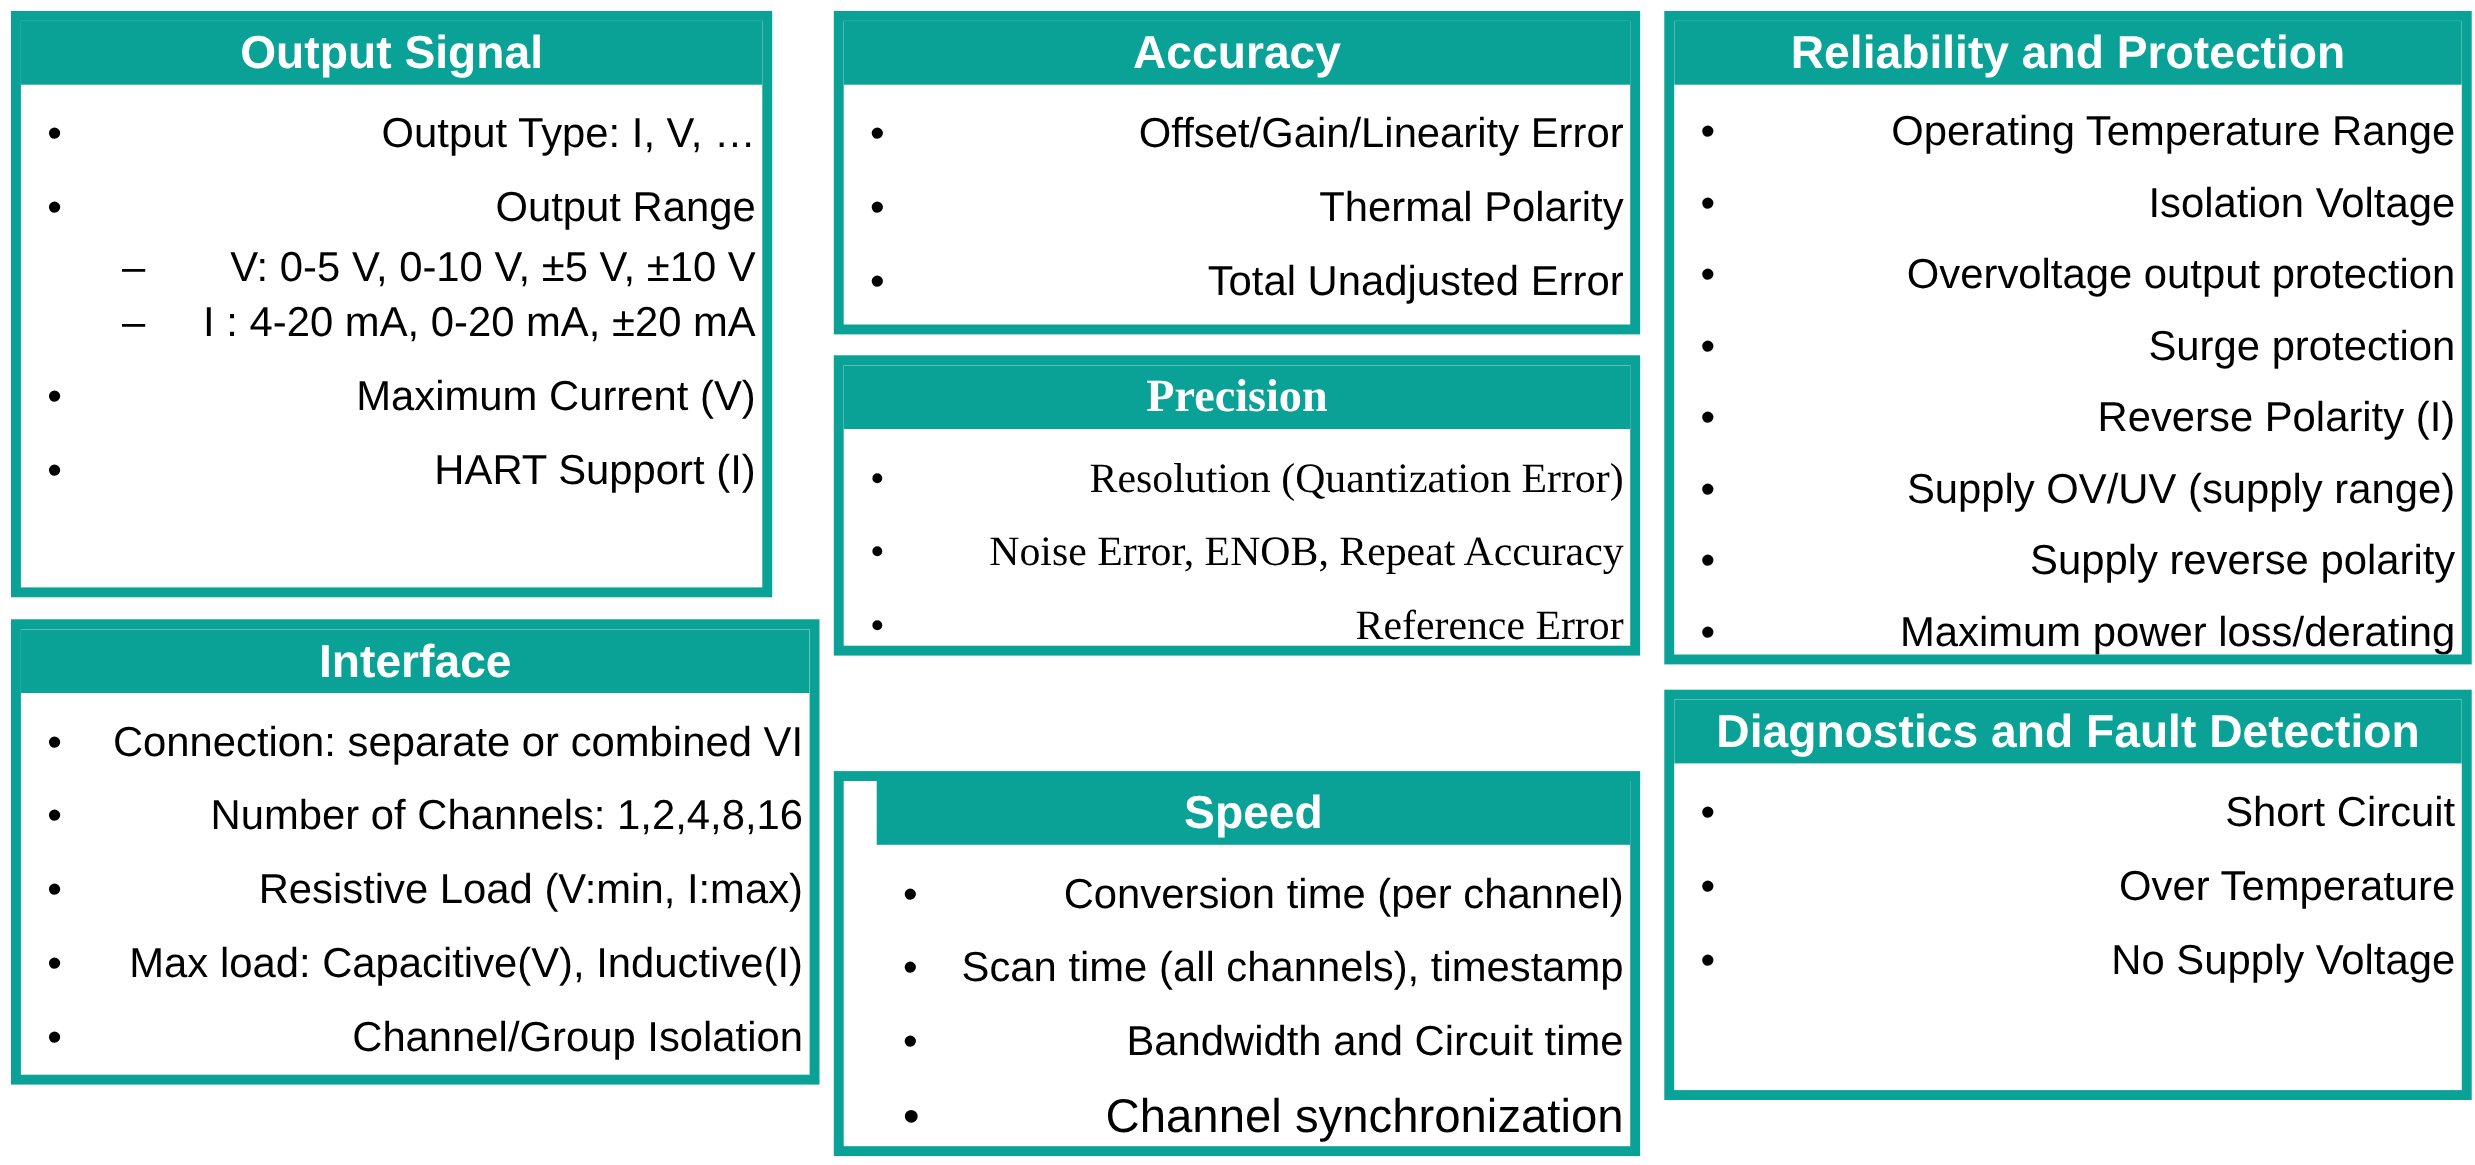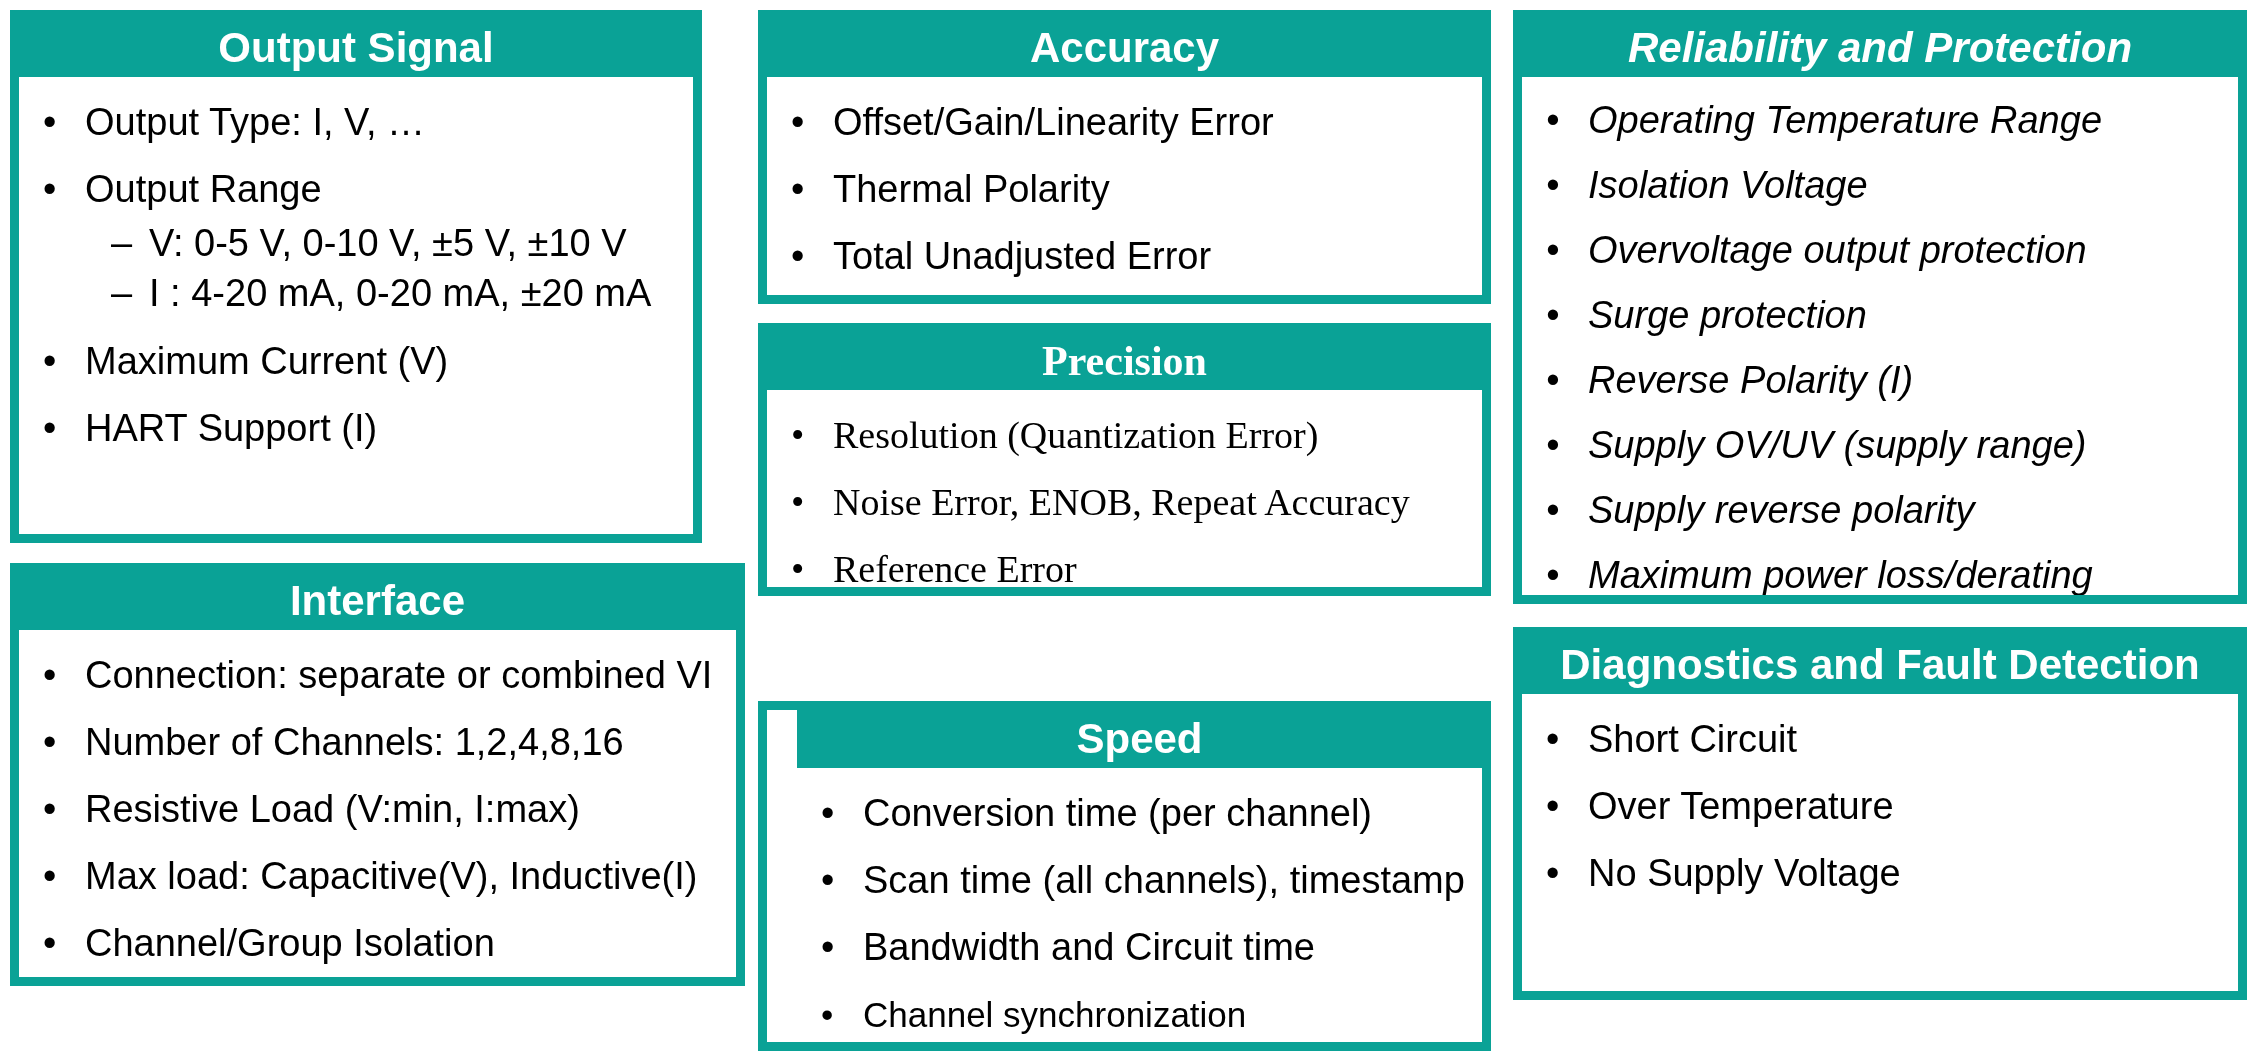--- a/index.html
+++ b/index.html
@@ -21,44 +21,45 @@
   }
   .box-header{
     height:58px; background:var(--teal); color:var(--header-text);
     font-weight:700; font-size:42px;
     display:flex; align-items:center; justify-content:center;
     white-space:nowrap;
   }
   ul.box-body{
     list-style:none; margin:0; padding:2px 6px 8px 18px;
     color:var(--body-text);
+    text-align:right;
   }
   li.li-main{
     position:relative; padding-left:48px;
     font-size:38px; line-height:48px; margin:19px 0;
     white-space:nowrap;
   }
   li.li-main::before{
     content:"\2022"; position:absolute; left:6px; top:0;
   }
-  li.li-main.small{ font-size:35px; line-height:44px; margin-top:22px; }
+  li.li-main.small{ font-size:43px; line-height:44px; margin-top:22px; }
   ul.sublist{ list-style:none; margin:5px 0 0 26px; padding:0; }
   li.li-sub{
     position:relative; padding-left:38px;
     font-size:38px; line-height:50px; white-space:nowrap;
   }
   li.li-sub::before{ content:"\2013"; position:absolute; left:0; top:0; }
 
   
   .b0{ left:10px;   top:10px;  width:692px; height:533px; }
   .b1{ left:10px;   top:563px; width:735px; height:423px; }
   .b2{ left:758px;  top:10px;  width:733px; height:294px; }
   .b3{ left:758px;  top:323px; width:733px; height:273px;font-family:Liberation Serif, serif; }
   .b4{ left:758px;  top:701px; width:733px; height:350px;padding-left:30px; }
-  .b5{ left:1513px; top:10px;  width:734px; height:594px;font-style:italic; }
+  .b5{ left:1513px; top:10px;  width:734px; height:594px; }
   .b6{ left:1513px; top:627px; width:734px; height:373px; }
   .b5 li.li-main{ margin:17px 0; }
 </style>
 </head>
 <body>
 
 <div class="canvas">
 
   <div class="box b0">
     <div class="box-header">Output Signal</div>

